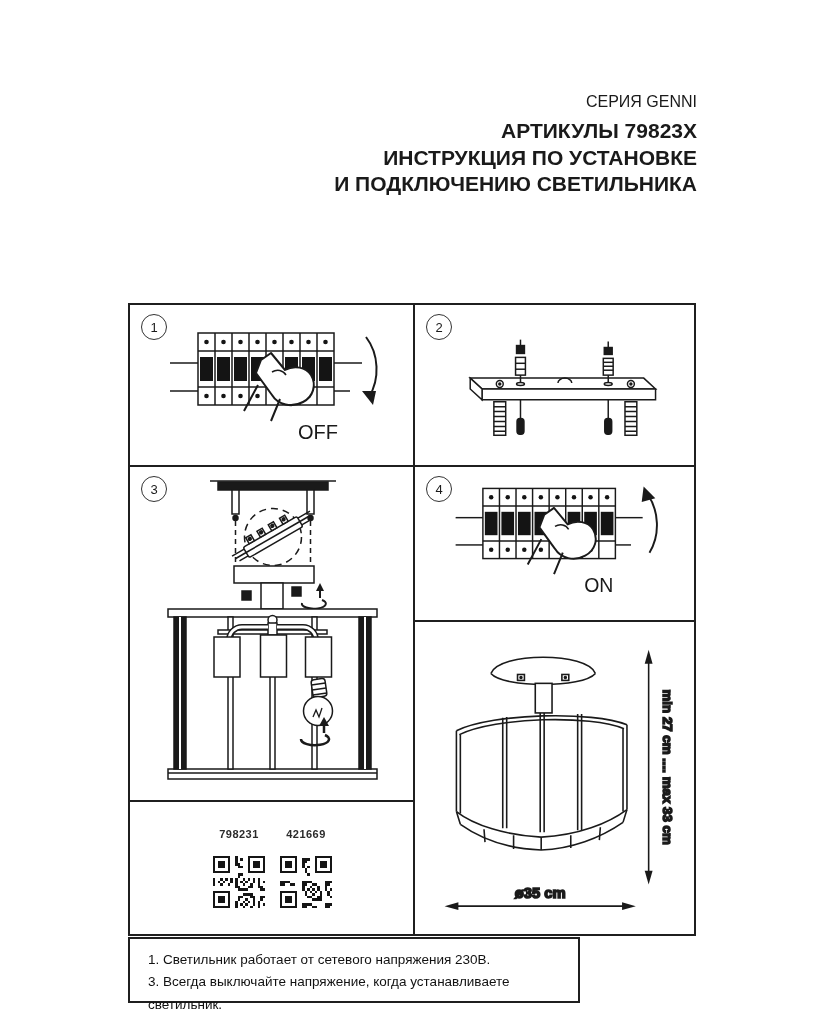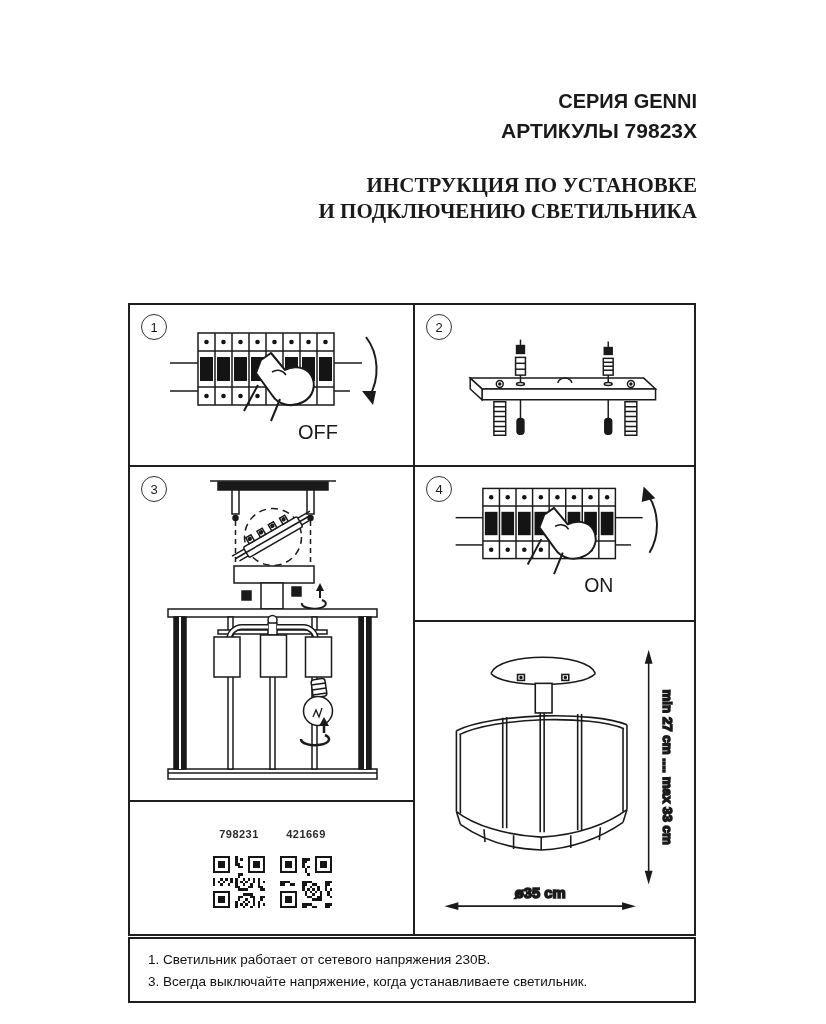--- a/index.html
+++ b/index.html
@@ -16,23 +16,23 @@
   .logo-group{font-family:"Liberation Sans",sans-serif;font-size:13px;letter-spacing:5px;
               margin-top:4px;margin-left:4px;color:#2b2b2b;}
   .flag{position:absolute;left:9px;right:9px;bottom:16px;height:8px;
         border:1px solid #1a1a1a;display:flex;}
   .flag span{display:block;height:100%;}
   .flag .g{width:42%;}
   .flag .w{width:23%;background:#fff;}
   .flag .r{width:35%;}
 
   .head-text{position:absolute;top:87px;right:129px;text-align:right;}
-  .head-series{font-size:20px;font-weight:bold;line-height:29px;}
+  .head-series{font-size:16px;font-weight:normal;line-height:29px;}
   .head-articles{font-size:21px;font-weight:bold;line-height:29px;}
-  .head-instr{font-size:21px;font-weight:bold;line-height:26px;margin-top:27px;font-family:Liberation Serif, serif;}
+  .head-instr{font-size:21px;font-weight:bold;line-height:26px;}
 
   
   .table{position:absolute;left:128px;top:303px;width:568px;height:633px;
          border:2px solid #1f1f1f;box-sizing:border-box;display:flex;}
   .col{display:flex;flex-direction:column;box-sizing:border-box;}
   .col-left{width:285px;border-right:2px solid #1f1f1f;}
   .col-right{flex:1;}
   .cell{position:relative;box-sizing:border-box;overflow:hidden;background:#fff;}
   .bb{border-bottom:2px solid #1f1f1f;}
   .h160{height:162px;}
@@ -50,21 +50,21 @@
   
   .article-num{position:absolute;top:26px;width:70px;text-align:center;
                font-size:11px;font-weight:bold;color:#2b2b2b;letter-spacing:0.5px;}
   .an-left{left:74px;}
   .an-right{left:141px;}
   .qr{position:absolute;top:54px;width:52px;height:52px;}
   .qr-left{left:83px;}
   .qr-right{left:150px;}
 
   
-  .notes{position:absolute;left:128px;top:937px;width:568px;height:66px;
+  .notes{position:absolute;left:128px;top:937px;width:452px;height:66px;
          border:2px solid #1f1f1f;box-sizing:border-box;padding:10px 18px;
          font-size:13.5px;line-height:1.65;color:#111;}
 </style>
 </head>
 <body>
 
 <div class="page">
 
 
   <div class="head-text">

